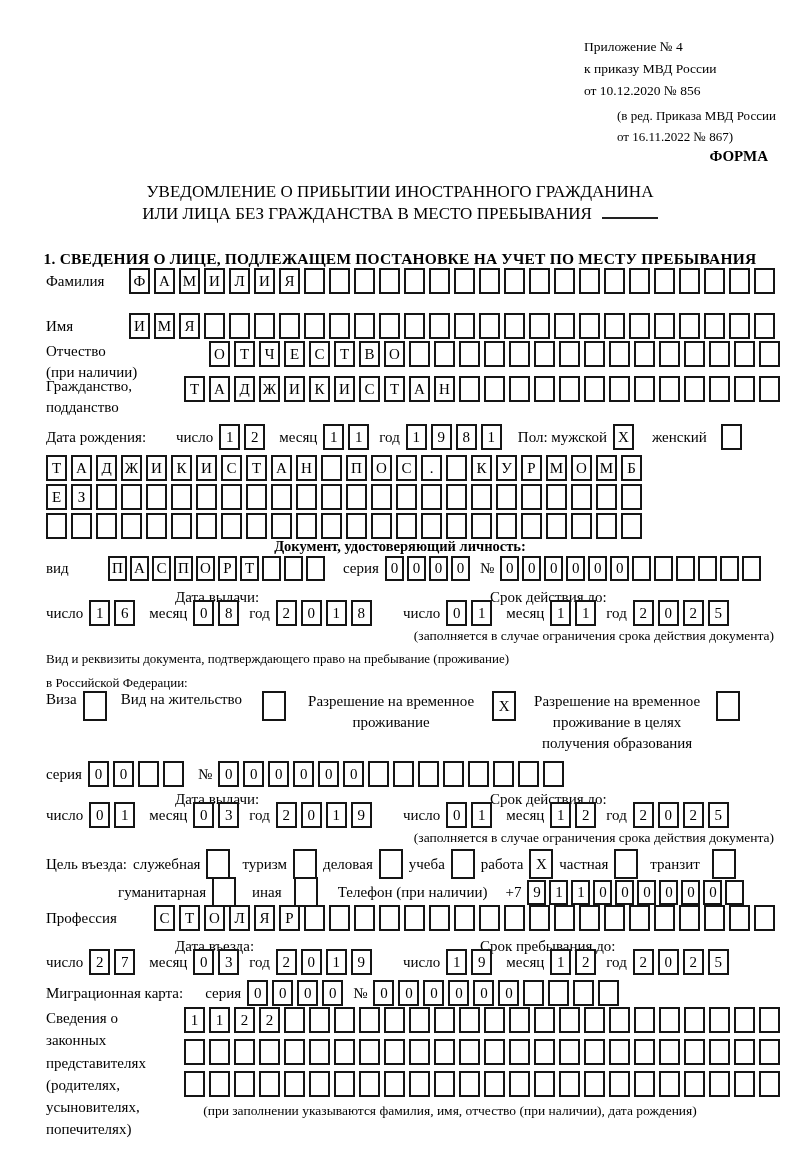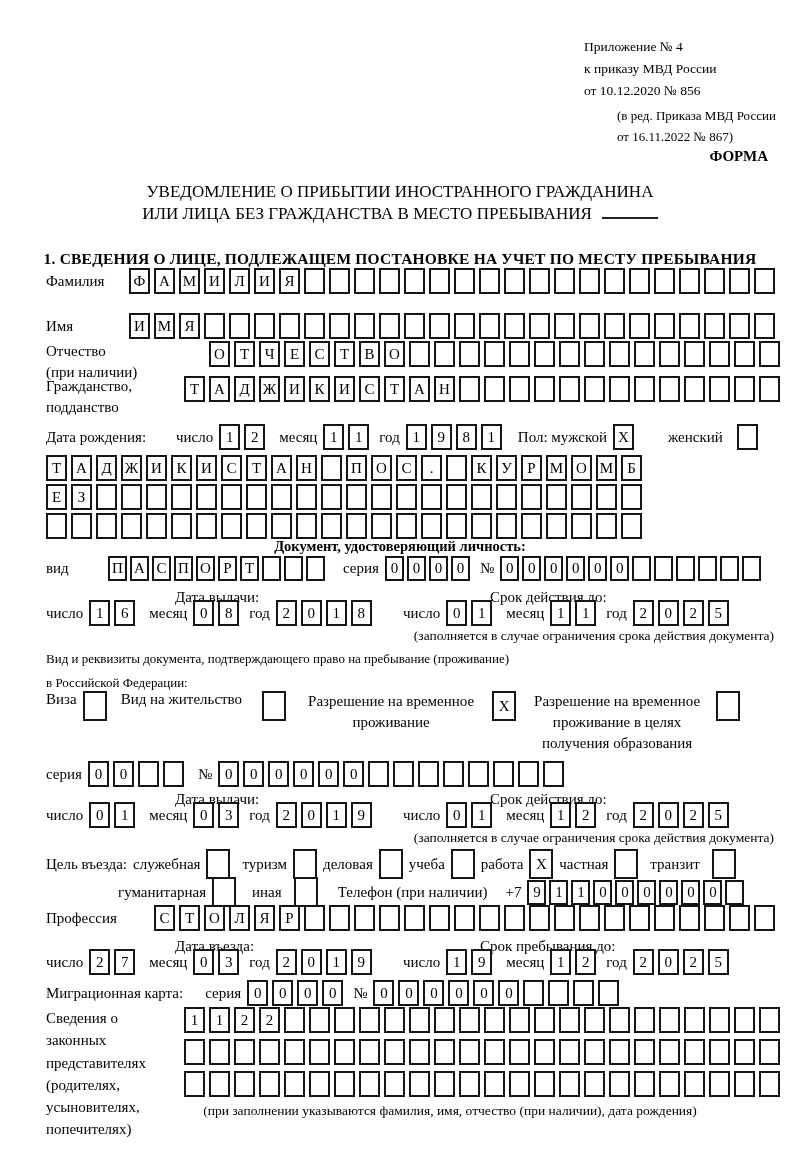--- a/index.html
+++ b/index.html
@@ -200,21 +200,21 @@
     <span class="cells">
         <span class="cell">1</span>
         <span class="cell">9</span>
         <span class="cell">8</span>
         <span class="cell">1</span>
       </span>
     <span class="dlbl" style="margin-left:10px">Пол: мужской</span>
     <span class="cells">
         <span class="cell">X</span>
       </span>
-    <span class="dlbl" style="margin-left:28px">женский</span>
+    <span class="dlbl" style="margin-left:12px">женский</span>
     <span class="cells" style="margin-left:8px">
         <span class="cell"></span>
       </span>
   </div>
 
   <div class="abs frow top" style="left:46px;top:455px">
     <span class="stack">
       <span class="cells">
           <span class="cell">Т</span>
           <span class="cell">А</span>

